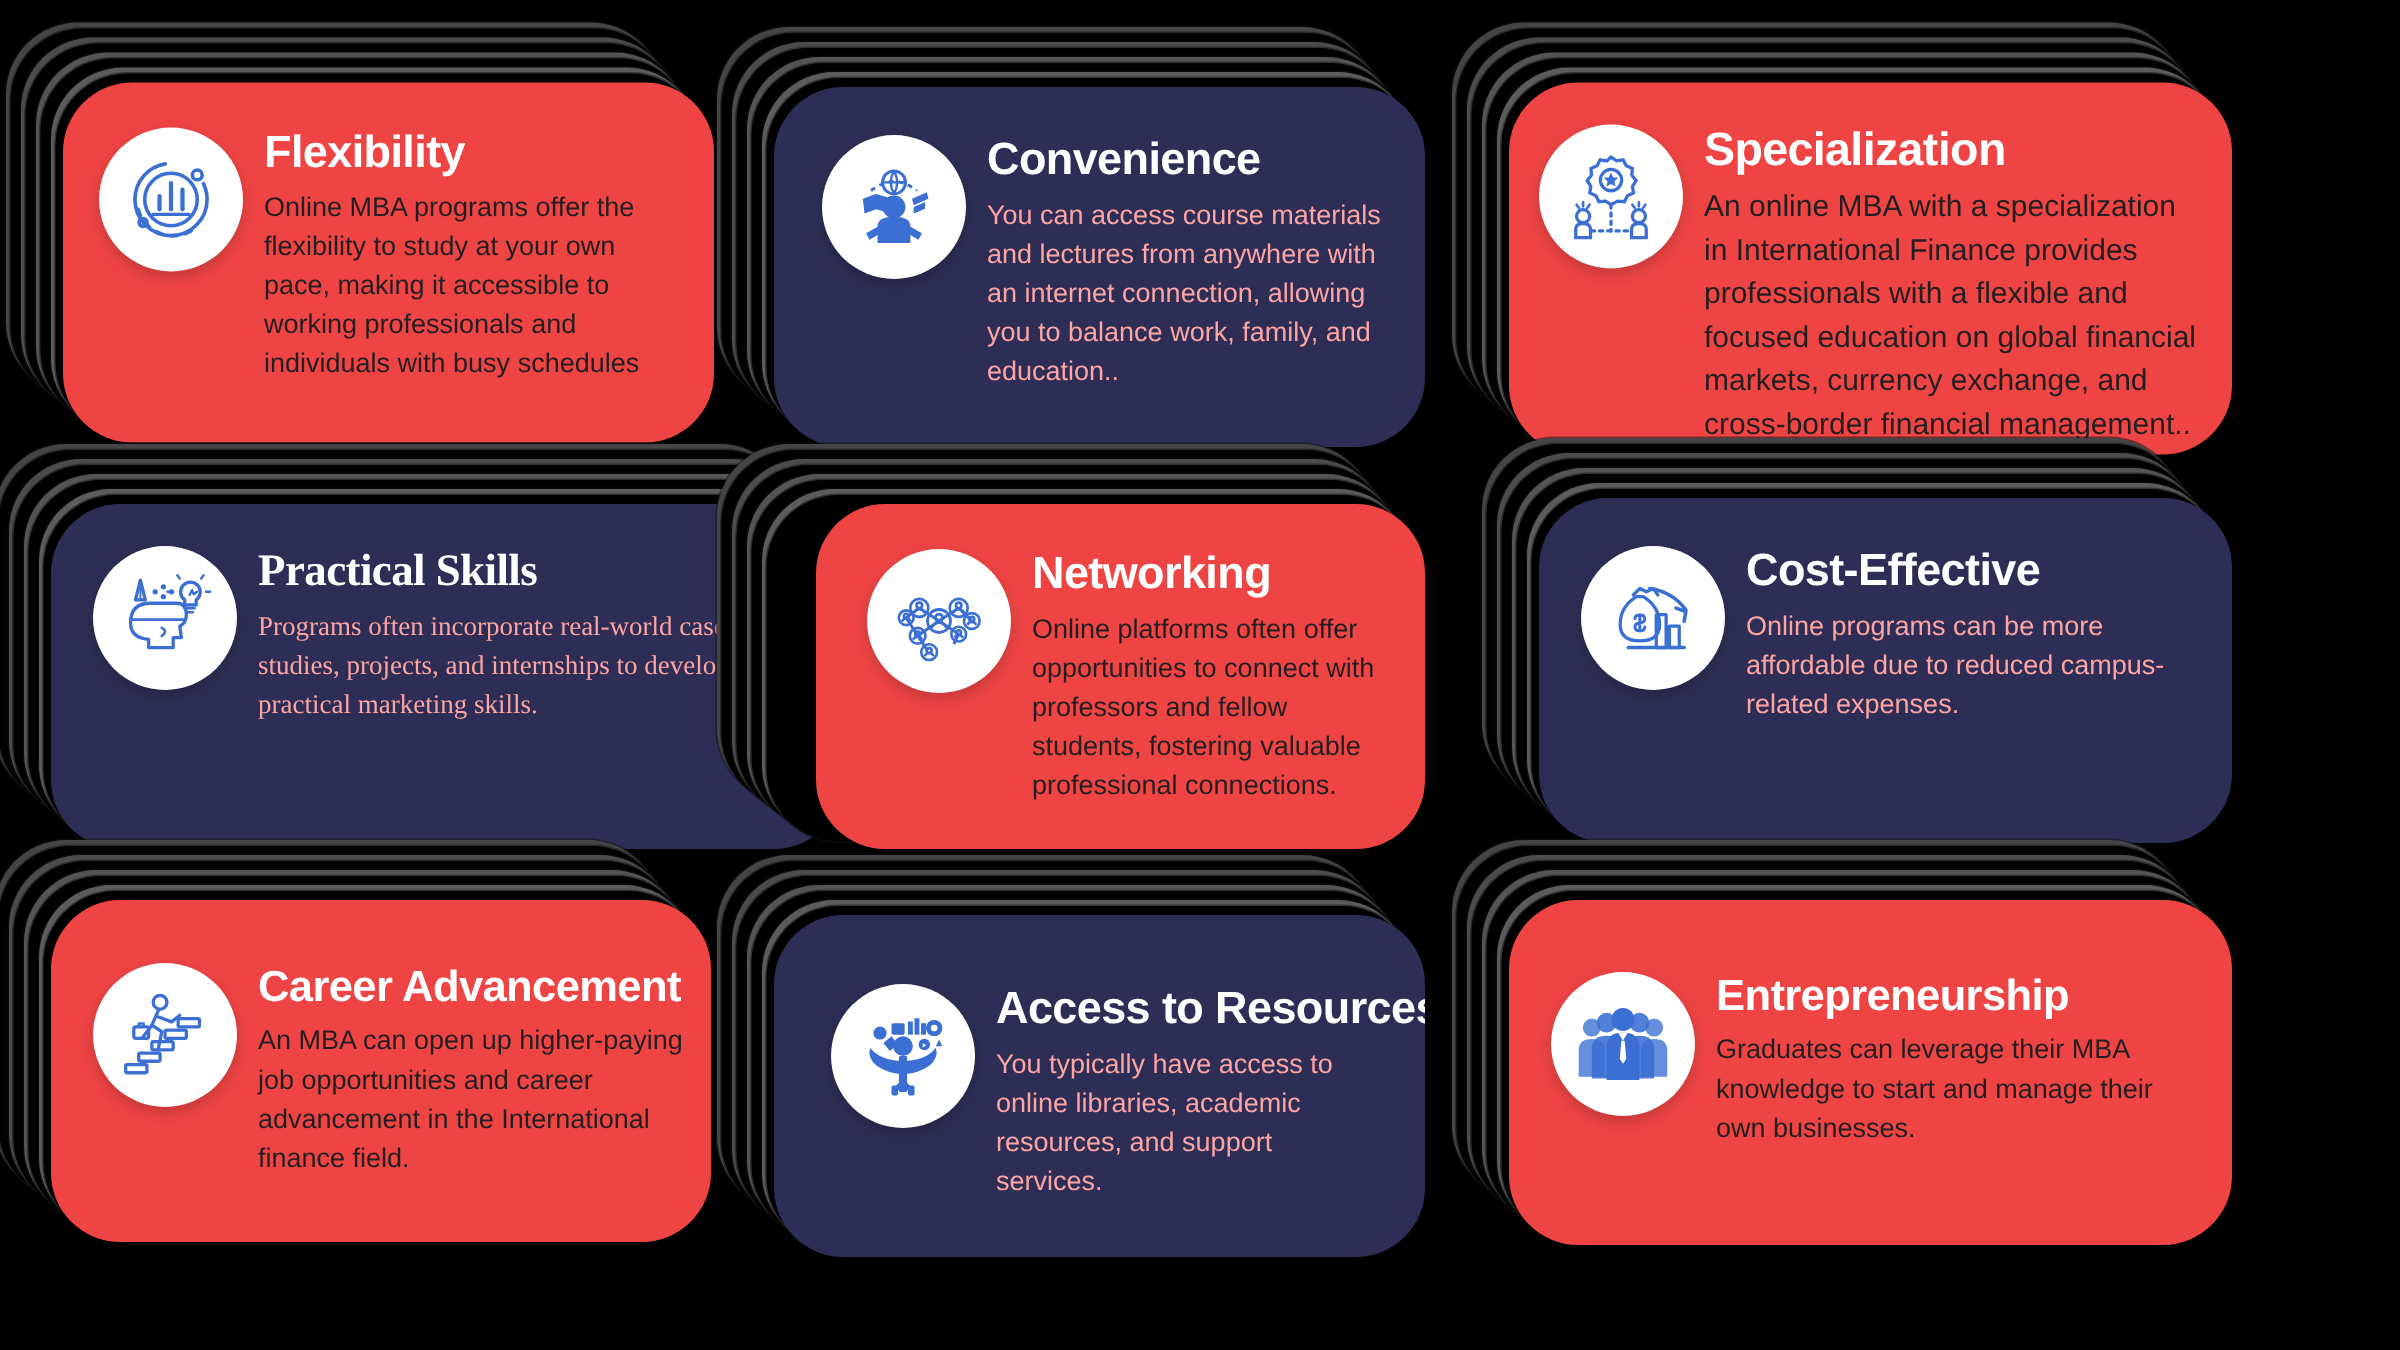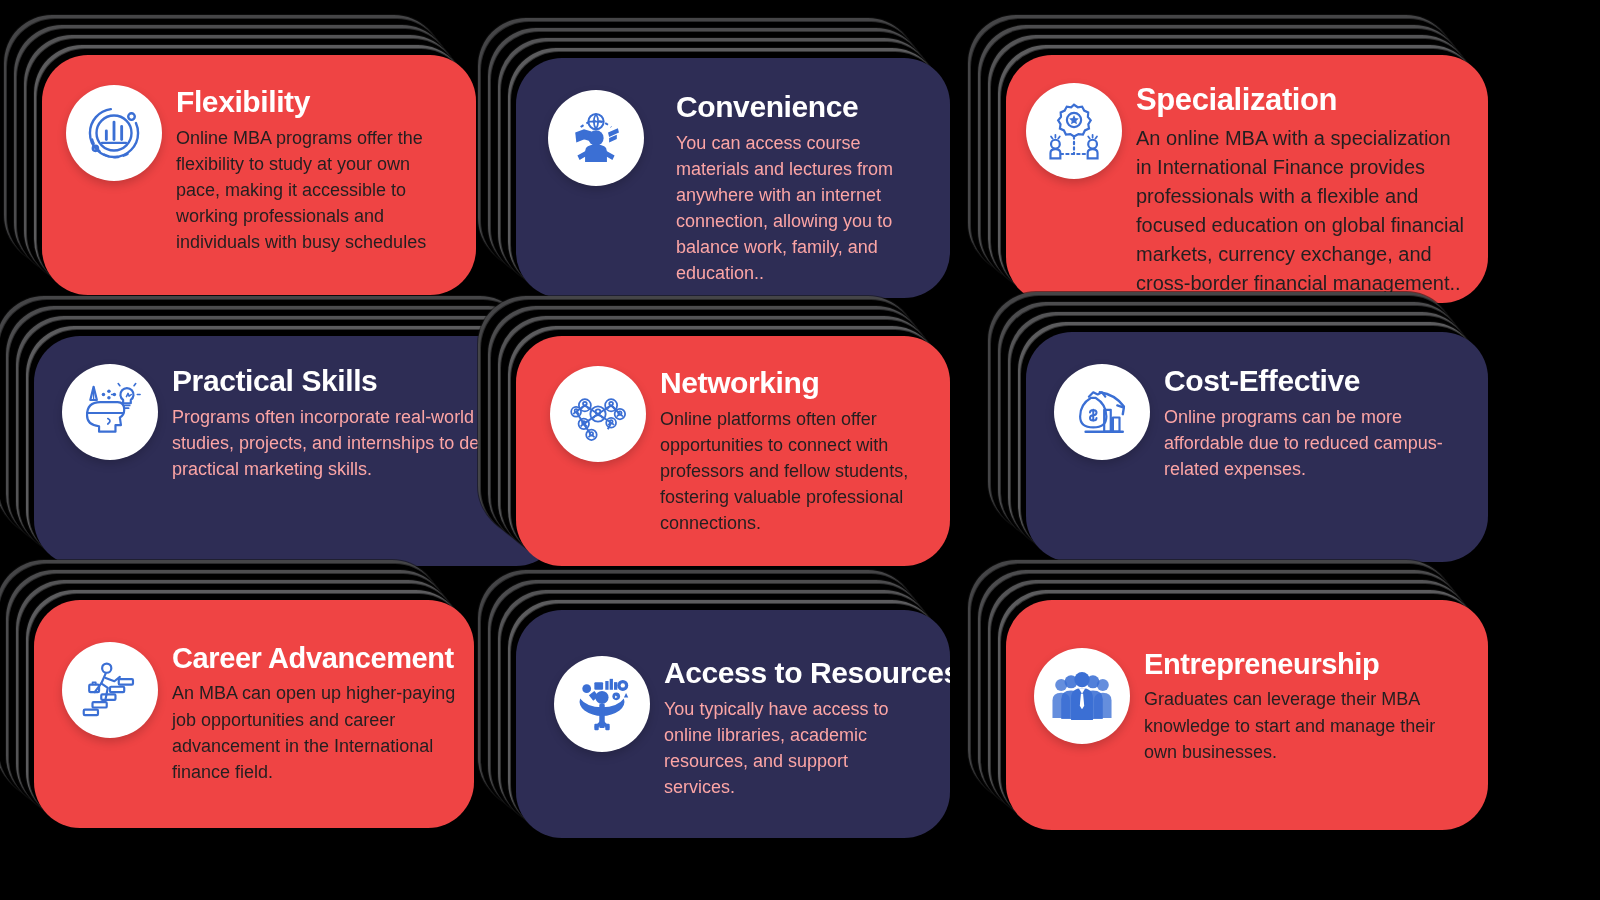--- a/index.html
+++ b/index.html
@@ -91,34 +91,34 @@
     line-height: 1.45;
   }
   .card.orange .card-desc { color: #231f20; }
   .card.navy   .card-desc { color: #fca5a5; }
 
   
   #cell-0 { left: 42px;   top: 55px;  width: 434px; height: 240px; }
   #cell-1 { left: 516px;  top: 58px;  width: 434px; height: 240px; }
   #cell-2 { left: 1006px; top: 55px;  width: 482px; height: 248px; }
 
-  #cell-3 { left: 34px;   top: 336px; width: 528px; height: 230px; }
+  #cell-3 { left: 34px;   top: 336px; width: 528px; height: 230px; font-family: Liberation Serif, serif; }
   #cell-4 { left: 516px;  top: 336px; width: 434px; height: 230px; }
   #cell-5 { left: 1026px; top: 332px; width: 462px; height: 230px; }
 
   #cell-6 { left: 34px;   top: 600px; width: 440px; height: 228px; }
   #cell-7 { left: 516px;  top: 610px; width: 434px; height: 228px; }
   #cell-8 { left: 1006px; top: 600px; width: 482px; height: 230px; }
 
   
   #cell-0 .card { padding: 30px 26px 22px 24px; }
-  #cell-1 .card { padding: 32px 26px 22px 32px; gap: 18px; }
+  #cell-1 .card { padding: 32px 26px 22px 32px; }
   #cell-2 .card { padding: 28px 18px 20px 20px; }
   #cell-3 .card { padding: 28px 26px 22px 28px; }
-  #cell-4 .card { padding: 30px 26px 22px 34px; }
+  #cell-4 .card { padding: 30px 26px 22px 34px; margin-left: 28px; }
   #cell-5 .card { padding: 32px 26px 22px 28px; }
   #cell-6 .card { padding: 42px 16px 22px 28px; }
   #cell-7 .card { padding: 46px 26px 22px 38px; }
   #cell-8 .card { padding: 48px 26px 22px 28px; }
 
   #cell-2 .card-title { font-size: 31px; }
   #cell-2 .card-desc  { font-size: 20px; }
   #cell-6 .card-title { font-size: 29px; }
   #cell-8 .card-title { font-size: 29px; }
   #cell-7 .card-title { font-size: 30px; }

